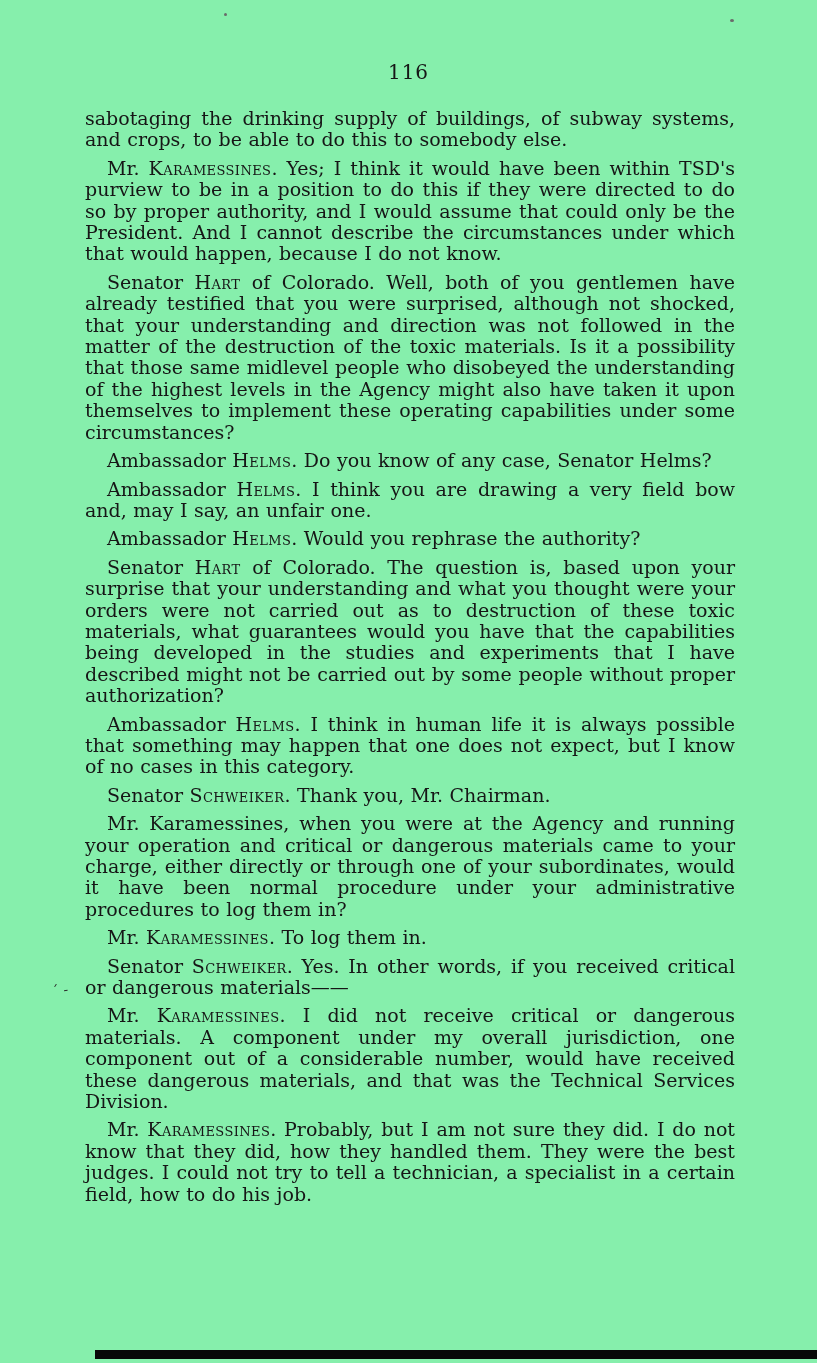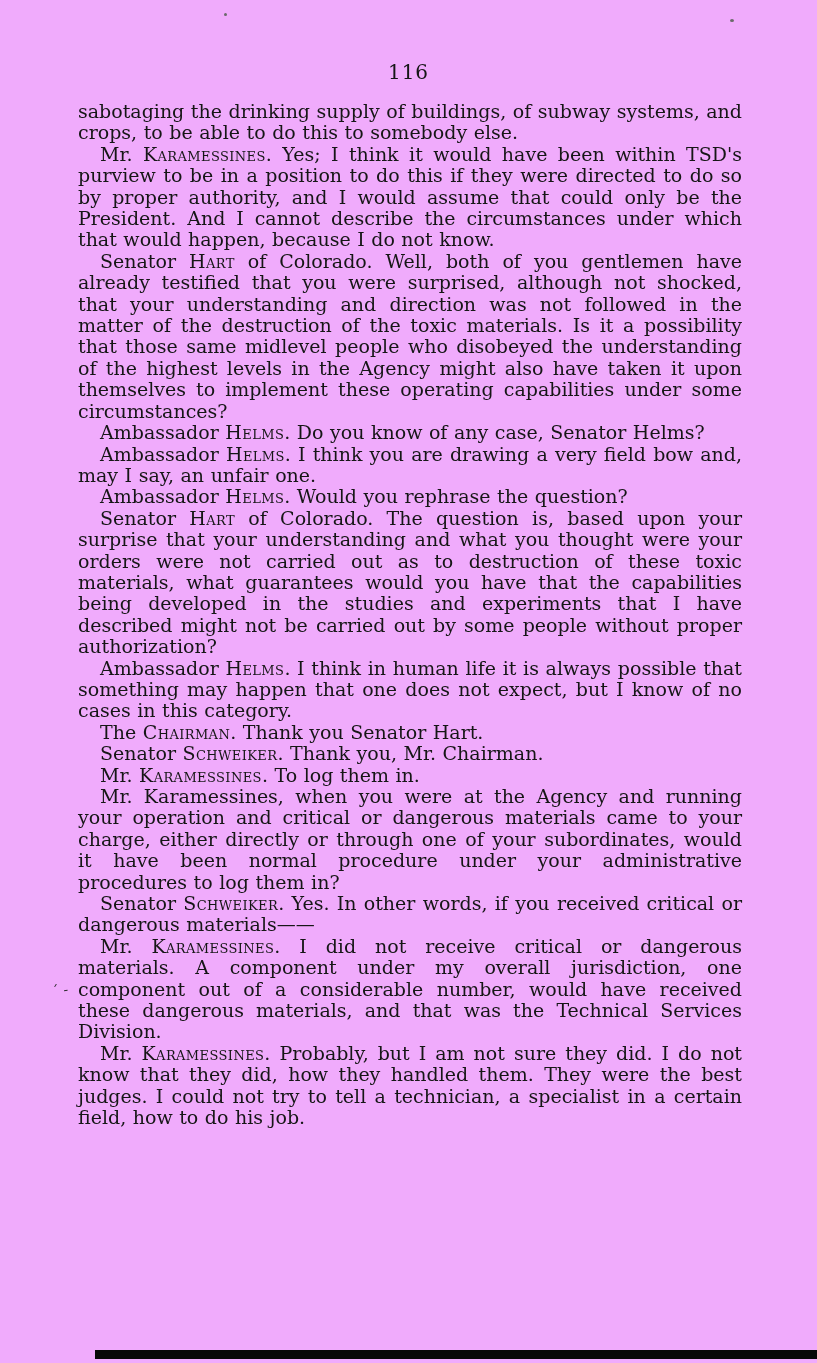--- a/index.html
+++ b/index.html
@@ -4,21 +4,21 @@
 <style>
   html, body {
     margin: 0;
     padding: 0;
     background: #ffffff;
   }
   .page {
     position: relative;
     width: 817px;
     height: 1363px;
-    background: #f0abfc;
+    background: #86efac;
     font-family: "DejaVu Serif", serif;
     color: #161616;
     overflow: hidden;
   }
   .page-number {
     position: absolute;
     top: 60px;
     left: 0;
     width: 100%;
     text-align: center;
@@ -29,21 +29,21 @@
     position: absolute;
     top: 101px;
     left: 78px;
     width: 664px;
     font-size: 19px;
     line-height: 21.4px;
     text-align: justify;
     word-spacing: 0.5px;
   }
   .body-text p {
-    margin: 0;
+    margin: 7px;
     padding: 0;
     text-indent: 22px;
   }
   .body-text p.noindent {
     text-indent: 0;
   }
   .sc {
     font-variant: small-caps;
     letter-spacing: 0.4px;
   }
@@ -89,35 +89,34 @@
     <p><span>Mr. </span><span class="sc">Karamessines</span><span>. Yes; I think it would have been within TSD's purview to be in a position to do this if they were directed to do so by proper authority, and I would assume that could only be the President. And I cannot describe the circumstances under which that would happen, because I do not know.</span></p>
 
     <p><span>Senator </span><span class="sc">Hart</span><span> of Colorado. Well, both of you gentlemen have already testified that you were surprised, although not shocked, that your understanding and direction was not followed in the matter of the destruction of the toxic materials. Is it a possibility that those same midlevel people who disobeyed the understanding of the highest levels in the Agency might also have taken it upon themselves to implement these operating capabilities under some circumstances?</span></p>
 
     <p><span>Ambassador </span><span class="sc">Helms</span><span>. Do you know of any case, Senator Helms?</span></p>
 
 
     <p><span>Ambassador </span><span class="sc">Helms</span><span>. I think you are drawing a very field bow and, may I say, an unfair one.</span></p>
 
 
-    <p><span>Ambassador </span><span class="sc">Helms</span><span>. Would you rephrase the question?</span></p>
+    <p><span>Ambassador </span><span class="sc">Helms</span><span>. Would you rephrase the authority?</span></p>
 
     <p><span>Senator </span><span class="sc">Hart</span><span> of Colorado. The question is, based upon your surprise that your understanding and what you thought were your orders were not carried out as to destruction of these toxic materials, what guarantees would you have that the capabilities being developed in the studies and experiments that I have described might not be carried out by some people without proper authorization?</span></p>
 
     <p><span>Ambassador </span><span class="sc">Helms</span><span>. I think in human life it is always possible that something may happen that one does not expect, but I know of no cases in this category.</span></p>
 
 
-    <p><span>The </span><span class="sc">Chairman</span><span>. Thank you Senator Hart.</span></p>
 
 
     <p><span>Senator </span><span class="sc">Schweiker</span><span>. Thank you, Mr. Chairman.</span></p>
 
+    <p><span>Mr. Karamessines, when you were at the Agency and running your operation and critical or dangerous materials came to your charge, either directly or through one of your subordinates, would it have been normal procedure under your administrative procedures to log them in?</span></p>
+
     <p><span>Mr. </span><span class="sc">Karamessines</span><span>. To log them in.</span></p>
-
-    <p><span>Mr. Karamessines, when you were at the Agency and running your operation and critical or dangerous materials came to your charge, either directly or through one of your subordinates, would it have been normal procedure under your administrative procedures to log them in?</span></p>
 
     <p><span>Senator </span><span class="sc">Schweiker</span><span>. Yes. In other words, if you received critical or dangerous materials——</span></p>
 
     <p><span>Mr. </span><span class="sc">Karamessines</span><span>. I did not receive critical or dangerous materials. A component under my overall jurisdiction, one component out of a considerable number, would have received these dangerous materials, and that was the Technical Services Division.</span></p>
 
 
     <p><span>Mr. </span><span class="sc">Karamessines</span><span>. Probably, but I am not sure they did. I do not know that they did, how they handled them. They were the best judges. I could not try to tell a technician, a specialist in a certain field, how to do his job.</span></p>
 
   </div>
 

